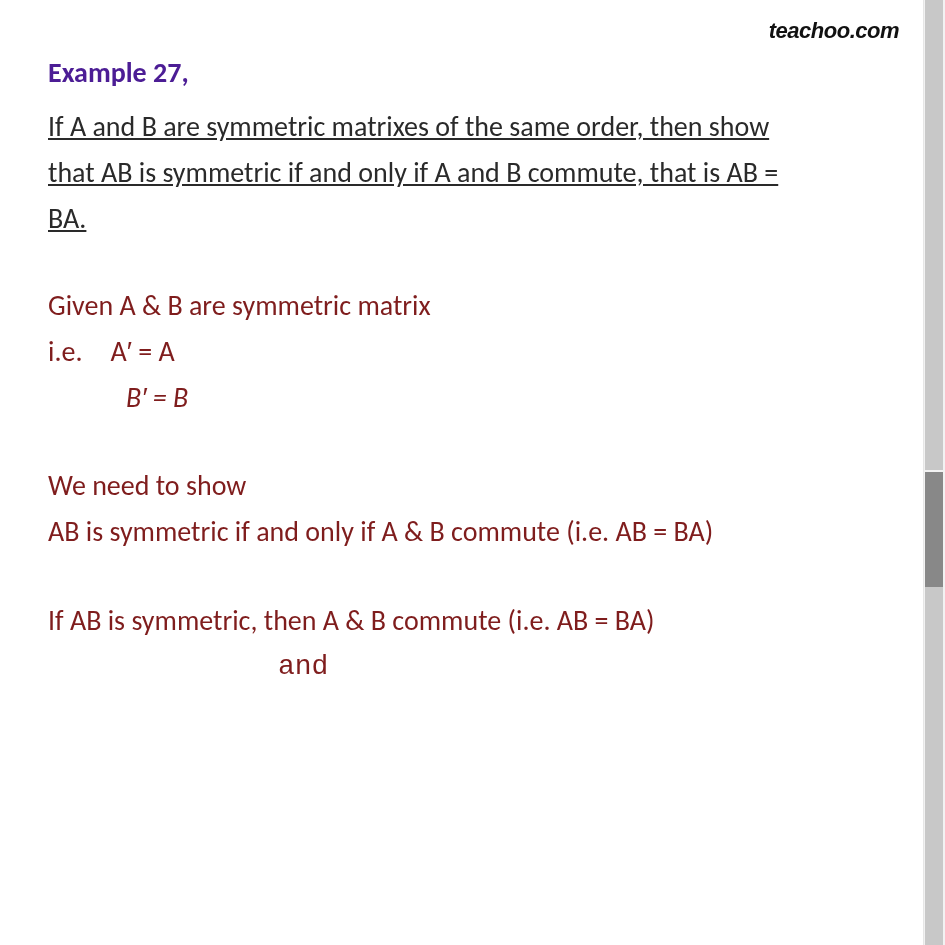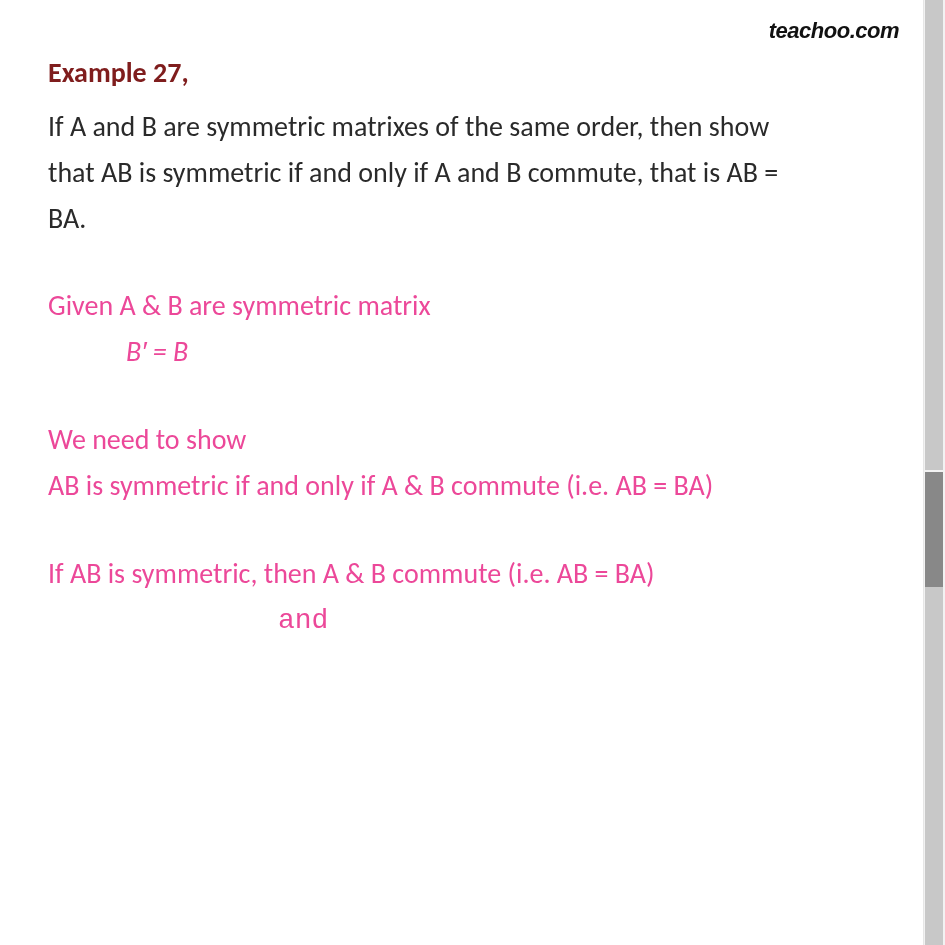--- a/index.html
+++ b/index.html
@@ -23,33 +23,34 @@
     font-family: 'Comic Sans MS', cursive, sans-serif;
     font-style: italic;
     font-weight: bold;
     font-size: 22px;
     color: #111;
     letter-spacing: -0.5px;
   }
   .heading {
     font-size: 28px;
     font-weight: bold;
-    color: #7f1d1d;
+    color: #4c1d95;
     margin-top: 30px;
     margin-bottom: 14px;
   }
   .problem {
     font-size: 28px;
     color: #2a2a2a;
     line-height: 1.65;
     margin-bottom: 40px;
+    text-decoration: underline;
   }
   .solution {
     font-size: 28px;
-    color: #ec4899;
+    color: #7f1d1d;
     line-height: 1.65;
   }
   .solution p { margin-bottom: 0; }
   .gap { height: 42px; }
   .indent2 { padding-left: 78px; font-style: italic; }
   .indent-and { padding-left: 230px; font-family: Liberation Mono, monospace; }
   .scrollbar-track {
     position: absolute;
     right: 0;
     top: 0;
@@ -88,20 +89,21 @@
 
 <div class="page">
   <div class="watermark">teachoo.com</div>
 
   <div class="heading"><span>Example 27,</span></div>
 
   <div class="problem">If A and B are symmetric matrixes of the same order, then show that AB is symmetric if and only if A and B commute, that is AB = BA.</div>
 
   <div class="solution">
     <p>Given A &amp; B are symmetric matrix</p>
+    <p>i.e. A′ = A</p>
     <p class="indent2">B′ = B</p>
     <div class="gap"></div>
     <p>We need to show</p>
     <p>AB is symmetric if and only if A &amp; B commute (i.e. AB = BA)</p>
     <div class="gap"></div>
     <p>If AB is symmetric, then A &amp; B commute (i.e. AB = BA)</p>
     <p class="indent-and">and</p>
   </div>
 </div>
 

